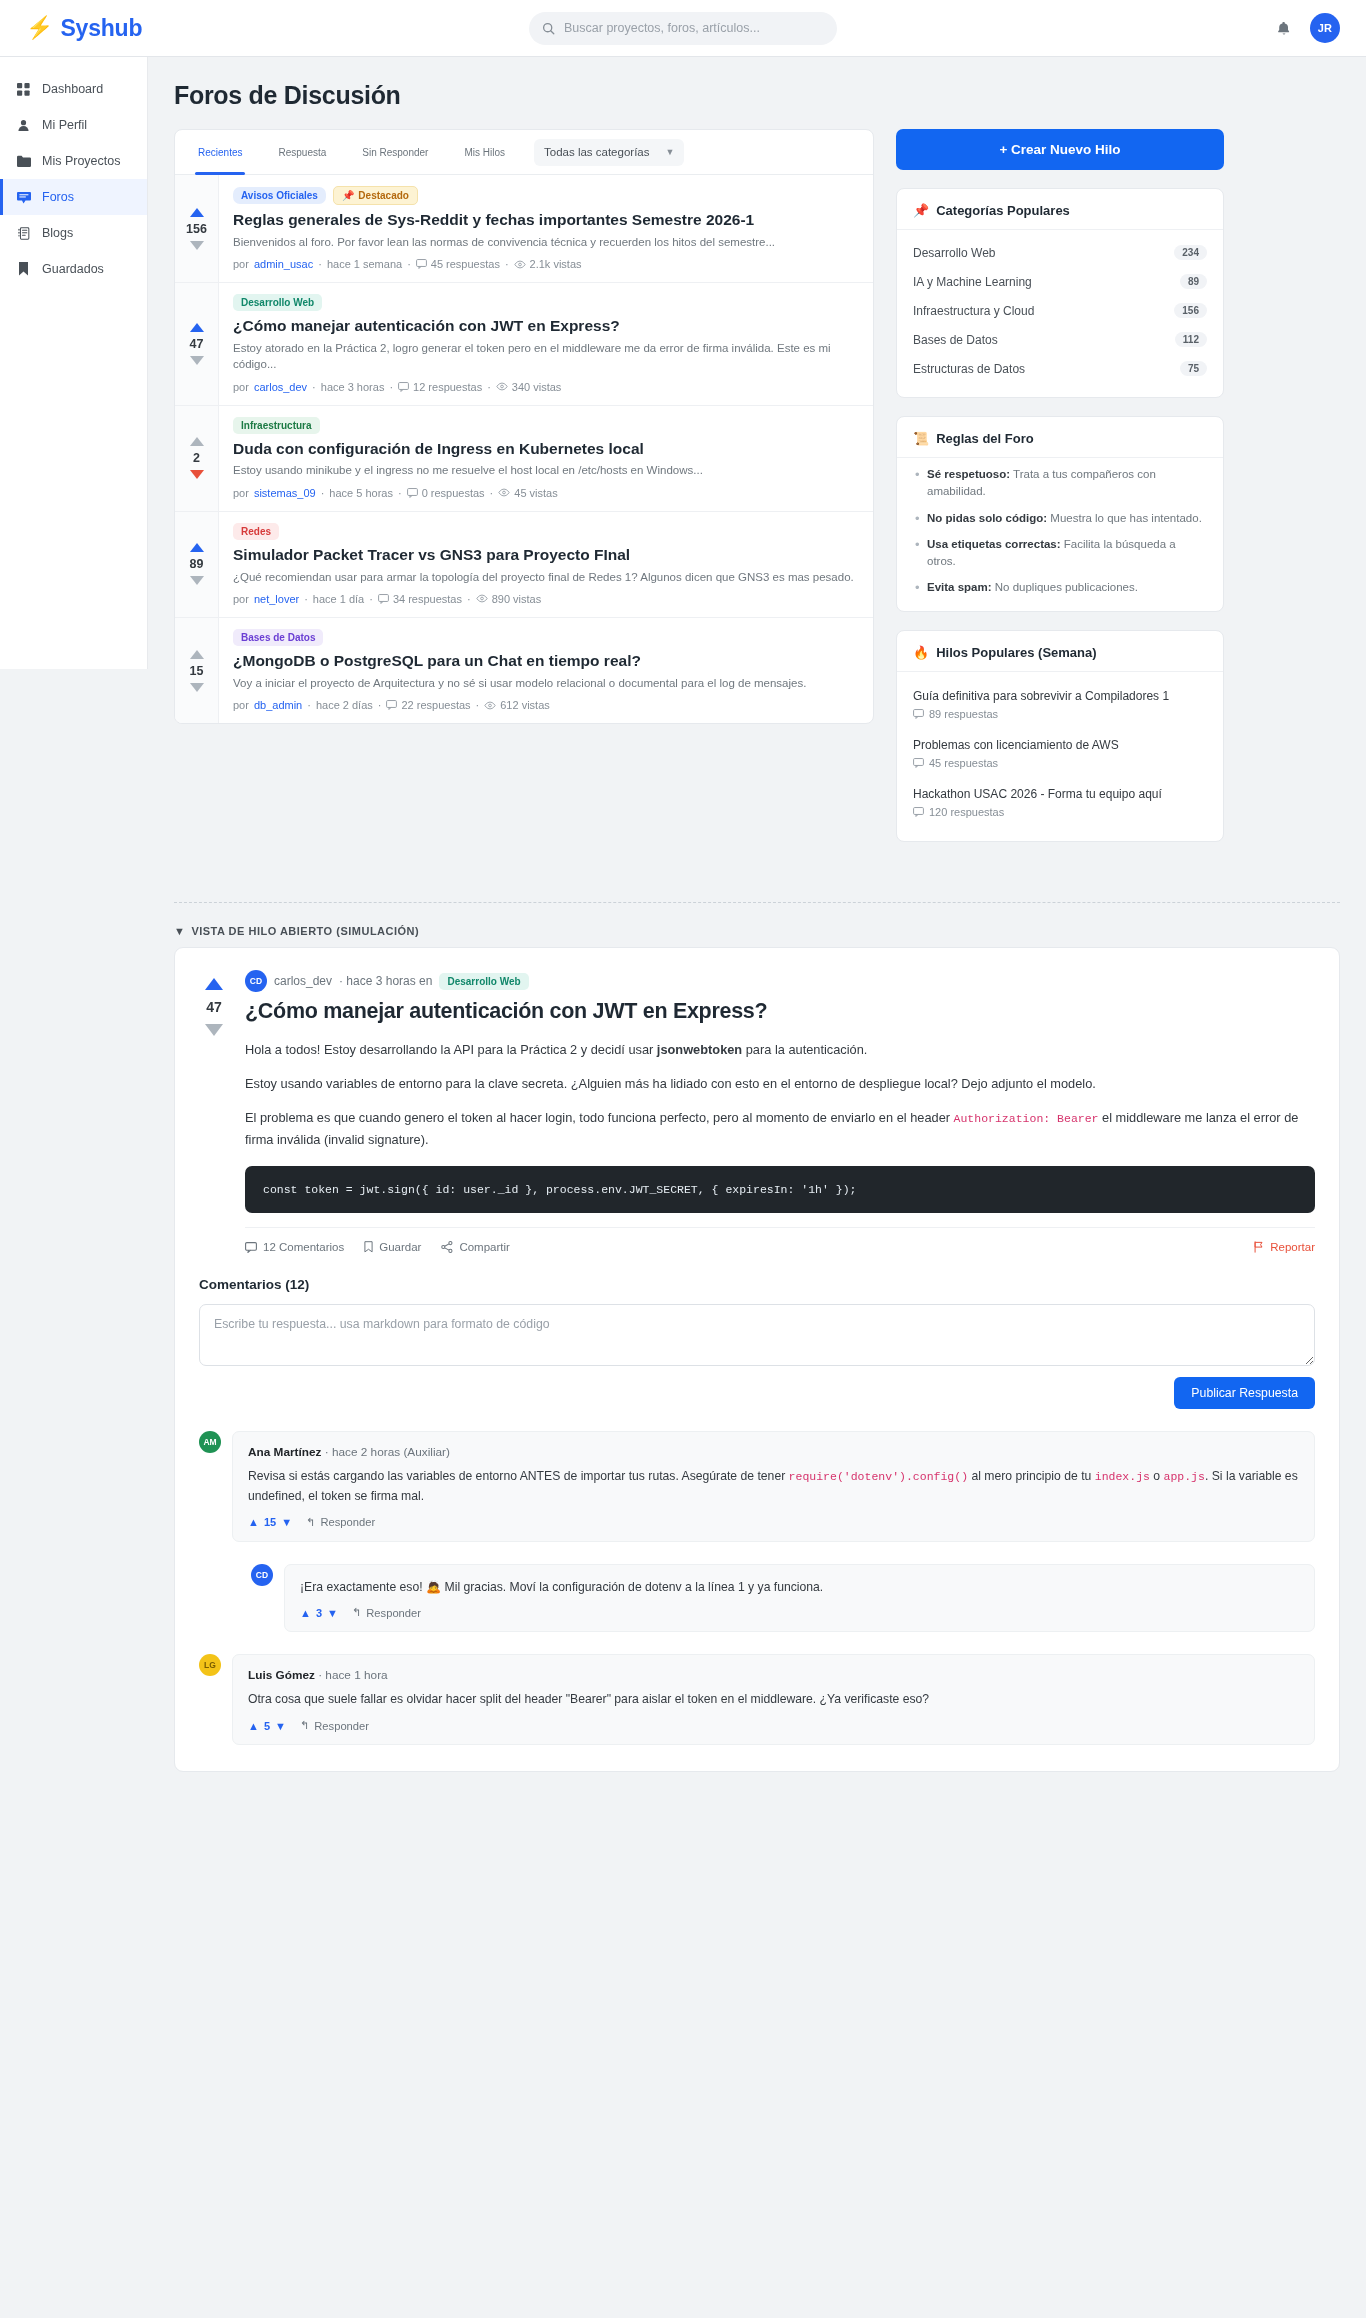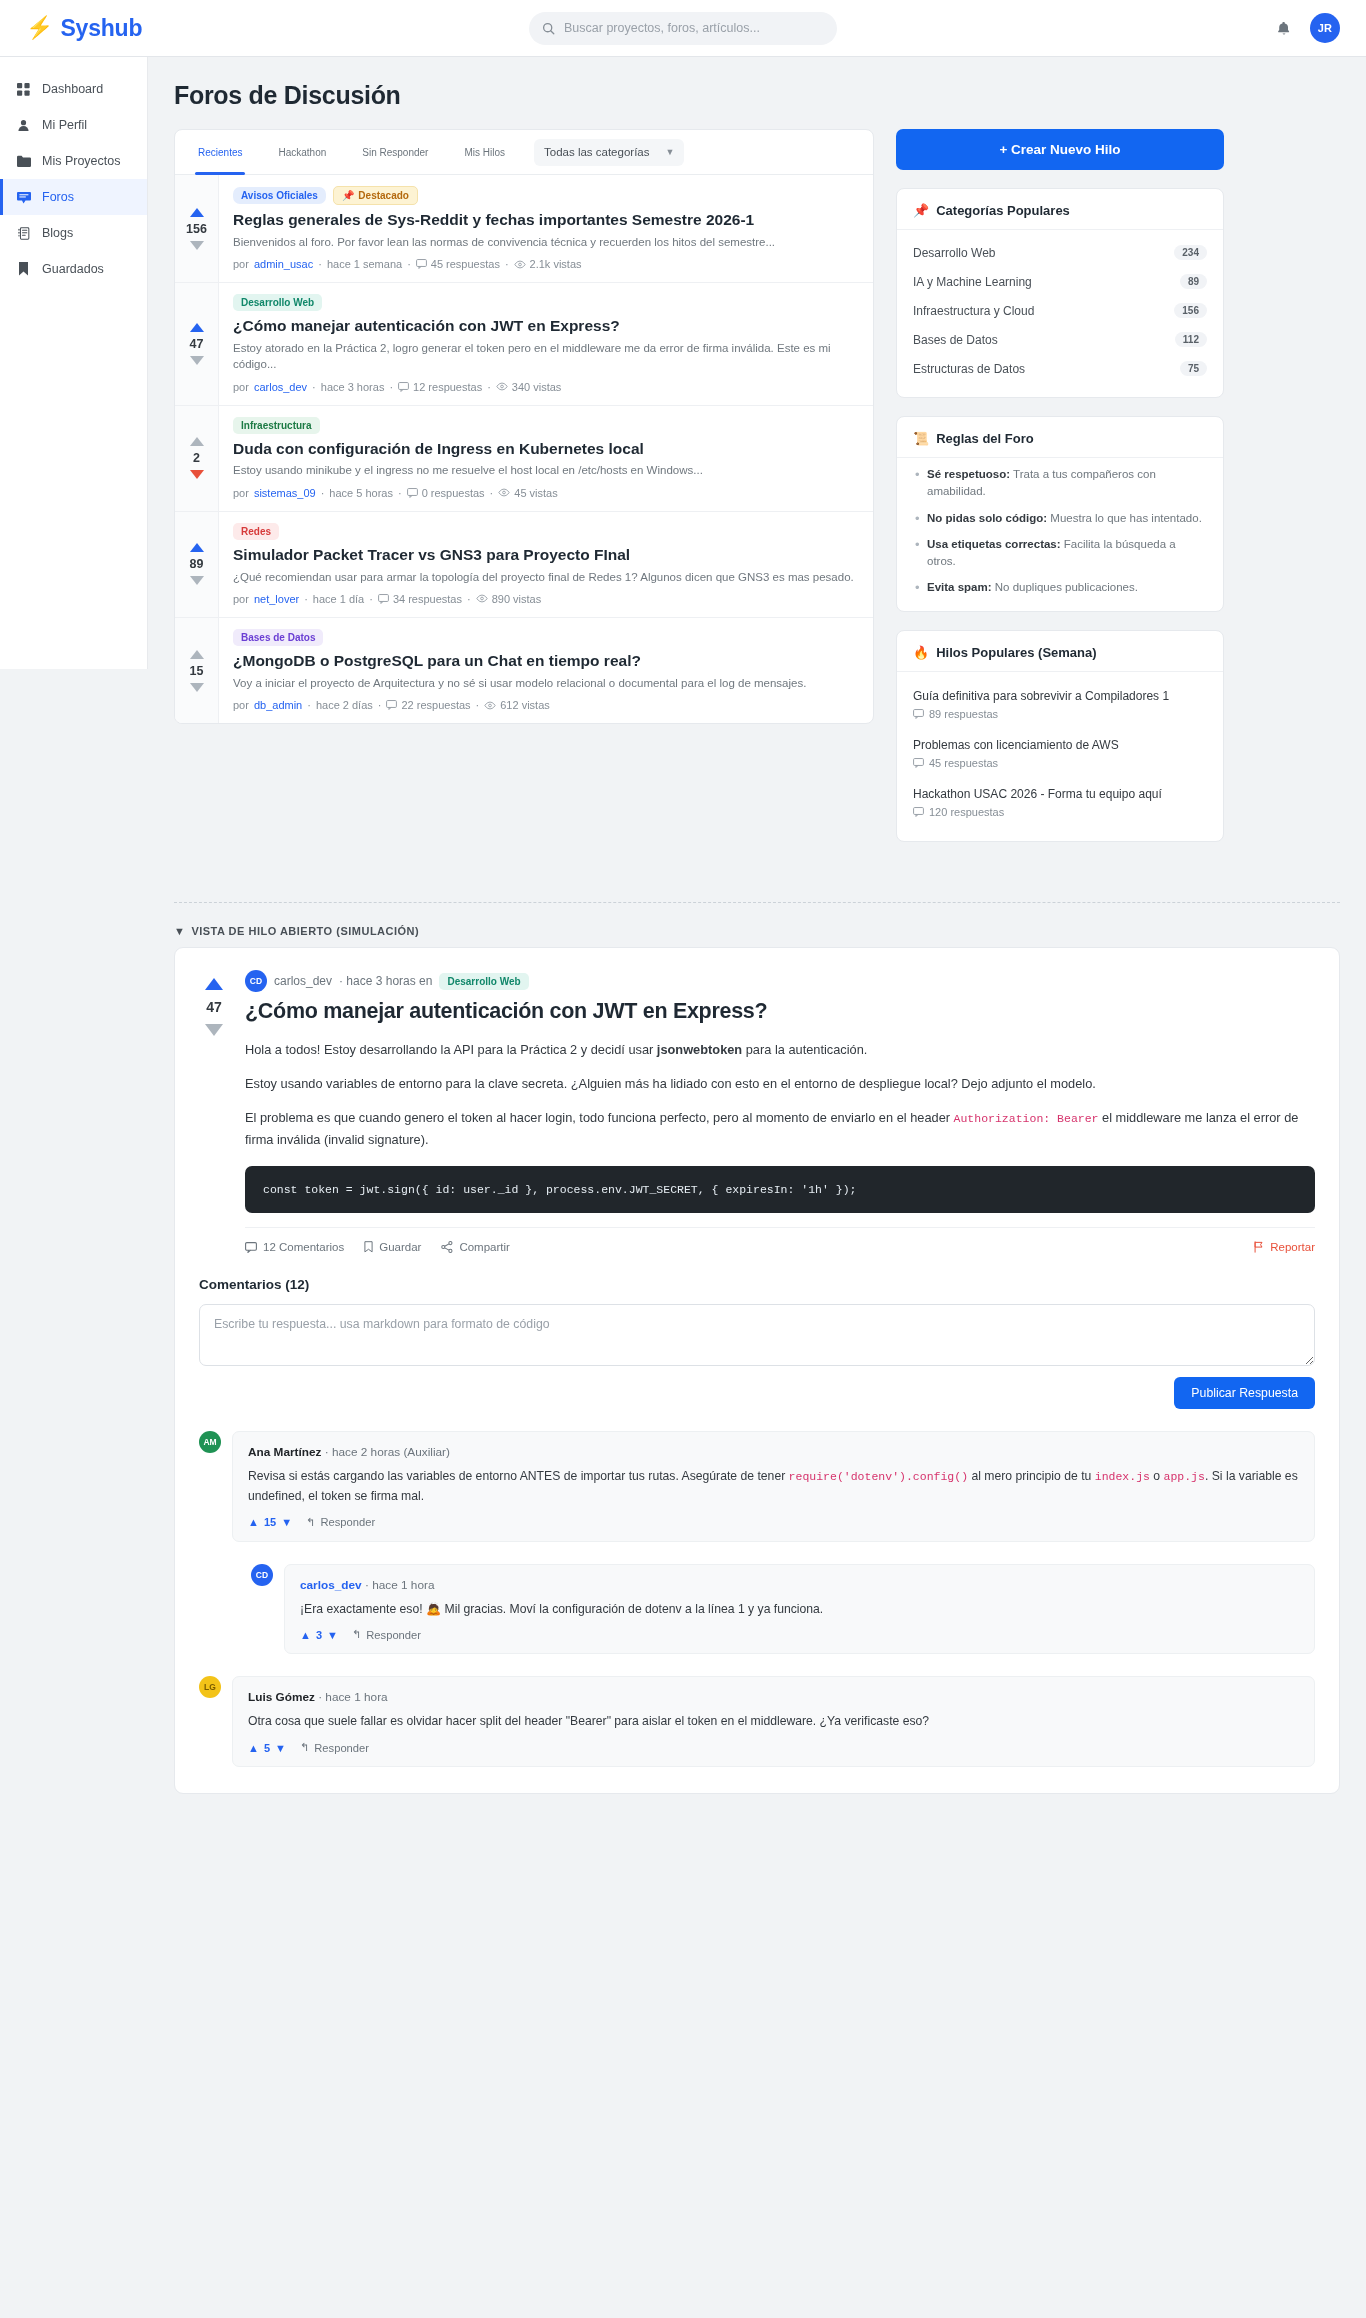--- a/index.html
+++ b/index.html
@@ -451,21 +451,21 @@
   <div class="content">
     <h1 class="page-title">Foros de Discusión</h1>
 
     <div class="cols">
 
       <div class="col-main">
         <div class="card">
 
           <div class="tabs">
             <div class="tab active">Recientes</div>
-            <div class="tab">Hackathon</div>
+            <div class="tab">Respuesta</div>
             <div class="tab">Sin Responder</div>
             <div class="tab">Mis Hilos</div>
             <div class="cat-select">
               <span>Todas las categorías</span>
               <span class="chev">▼</span>
             </div>
           </div>
 
           <div class="thread">
             <div class="votecol">
@@ -887,24 +887,20 @@
               <span>↰</span>
               <span>Responder</span>
             </span>
           </div>
         </div>
       </div>
 
       <div class="cmt nested">
         <div class="av blue">CD</div>
         <div class="cmt-box">
-          <div class="cmt-head">
-            <span class="uname">carlos_dev</span>
-            <span>· hace 1 hora</span>
-          </div>
           <div class="cmt-text">¡Era exactamente eso! 🙇 Mil gracias. Moví la configuración de dotenv a la línea 1 y ya funciona.</div>
           <div class="cmt-foot">
             <span class="cvote">
               <span>▲</span>
               <span>3</span>
               <span class="dn">▼</span>
             </span>
             <span class="creply">
               <span>↰</span>
               <span>Responder</span>

